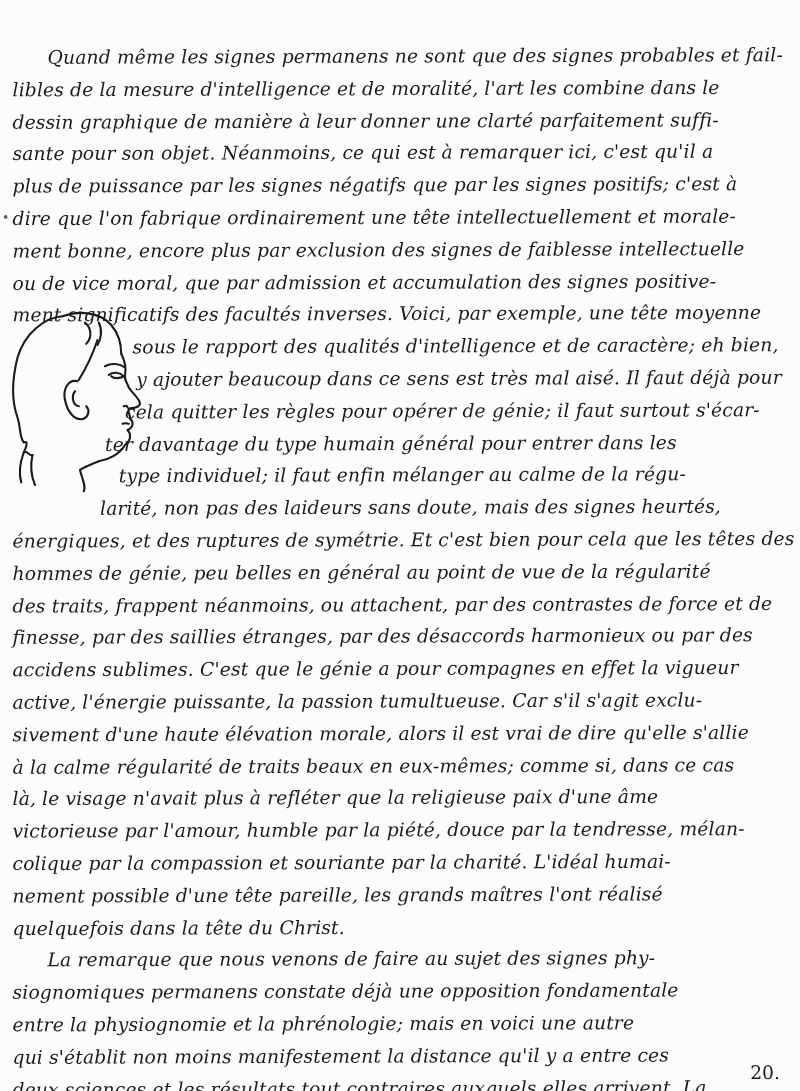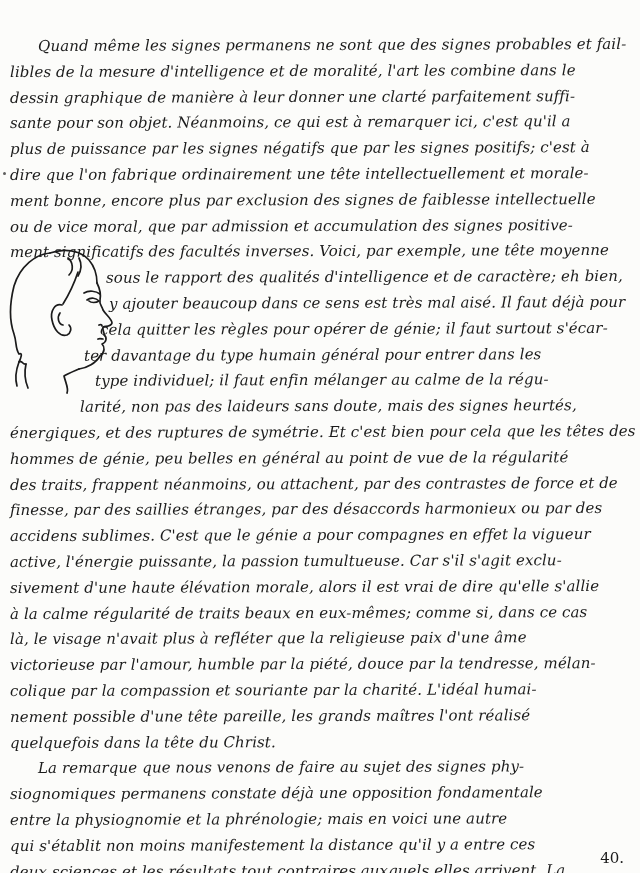--- a/index.html
+++ b/index.html
@@ -137,15 +137,15 @@
     <div class="line">colique par la compassion et souriante par la charité. L'idéal humai-</div>
     <div class="line">nement possible d'une tête pareille, les grands maîtres l'ont réalisé</div>
     <div class="line">quelquefois dans la tête du Christ.</div>
     <div class="line indent-para">La remarque que nous venons de faire au sujet des signes phy-</div>
     <div class="line">siognomiques permanens constate déjà une opposition fondamentale</div>
     <div class="line">entre la physiognomie et la phrénologie; mais en voici une autre</div>
     <div class="line">qui s'établit non moins manifestement la distance qu'il y a entre ces</div>
     <div class="line">deux sciences et les résultats tout contraires auxquels elles arrivent. La</div>
   </div>
 
-  <div class="page-number">40.</div>
+  <div class="page-number">20.</div>
 
 </div>
 
 </body></html>

